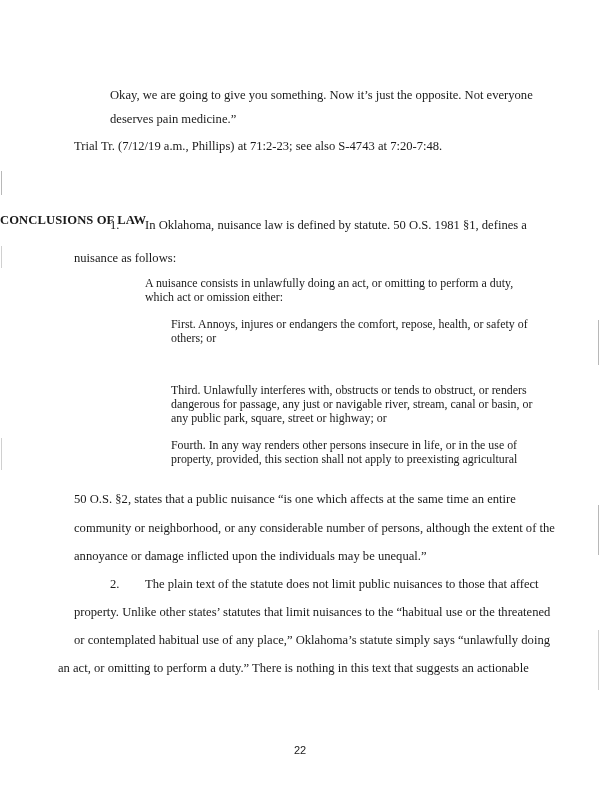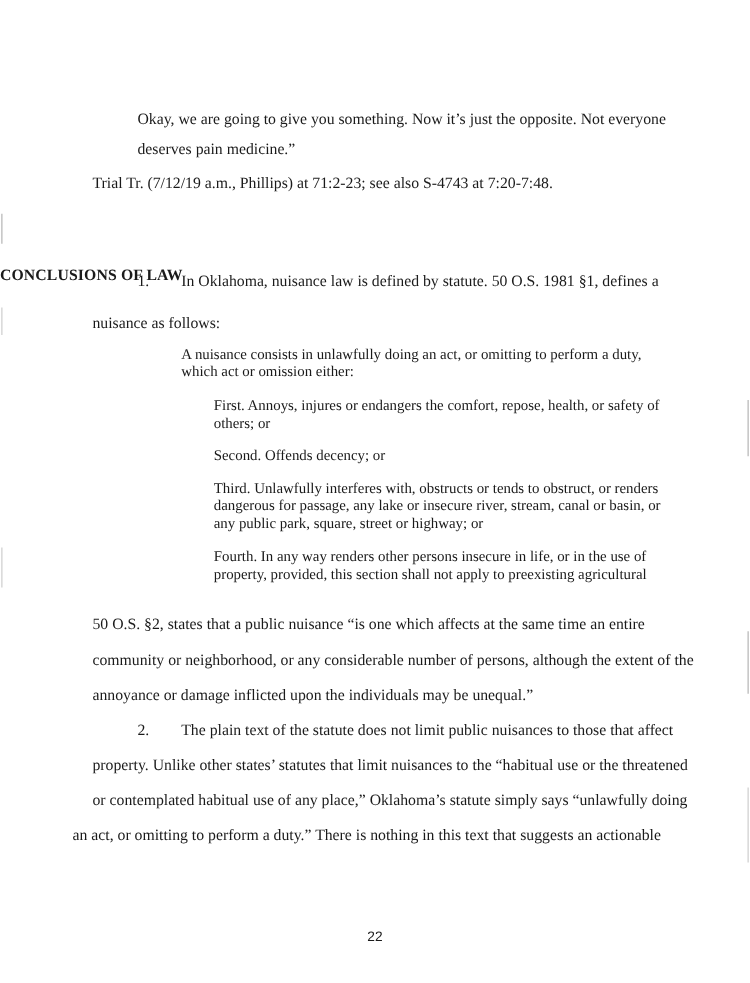--- a/index.html
+++ b/index.html
@@ -47,27 +47,24 @@
   <div class="block" style="left:145px; top:276px;">
     <p>A nuisance consists in unlawfully doing an act, or omitting to perform a duty,</p>
     <p>which act or omission either:</p>
   </div>
 
   <div class="block" style="left:171px; top:317px;">
     <p>First.  Annoys, injures or endangers the comfort, repose, health, or safety of</p>
     <p>others; or</p>
   </div>
 
-  <div class="block" style="left:171px; top:357px;">
-    <p>Second.  Offends decency; or</p>
-  </div>
 
   <div class="block" style="left:171px; top:383px;">
     <p>Third.  Unlawfully interferes with, obstructs or tends to obstruct, or renders</p>
-    <p>dangerous for passage, any lake or insecure river, stream, canal or basin, or</p>
+    <p>dangerous for passage, any just or navigable river, stream, canal or basin, or</p>
     <p>any public park, square, street or highway; or</p>
   </div>
 
   <div class="block" style="left:171px; top:438px;">
     <p>Fourth.  In any way renders other persons insecure in life, or in the use of</p>
     <p>property, provided, this section shall not apply to preexisting agricultural</p>
   </div>
 
   <div class="line" style="left:74px; top:492px;">50 O.S. §2, states that a public nuisance “is one which affects at the same time an entire</div>
   <div class="line" style="left:74px; top:521px;">community or neighborhood, or any considerable number of persons, although the extent of the</div>

